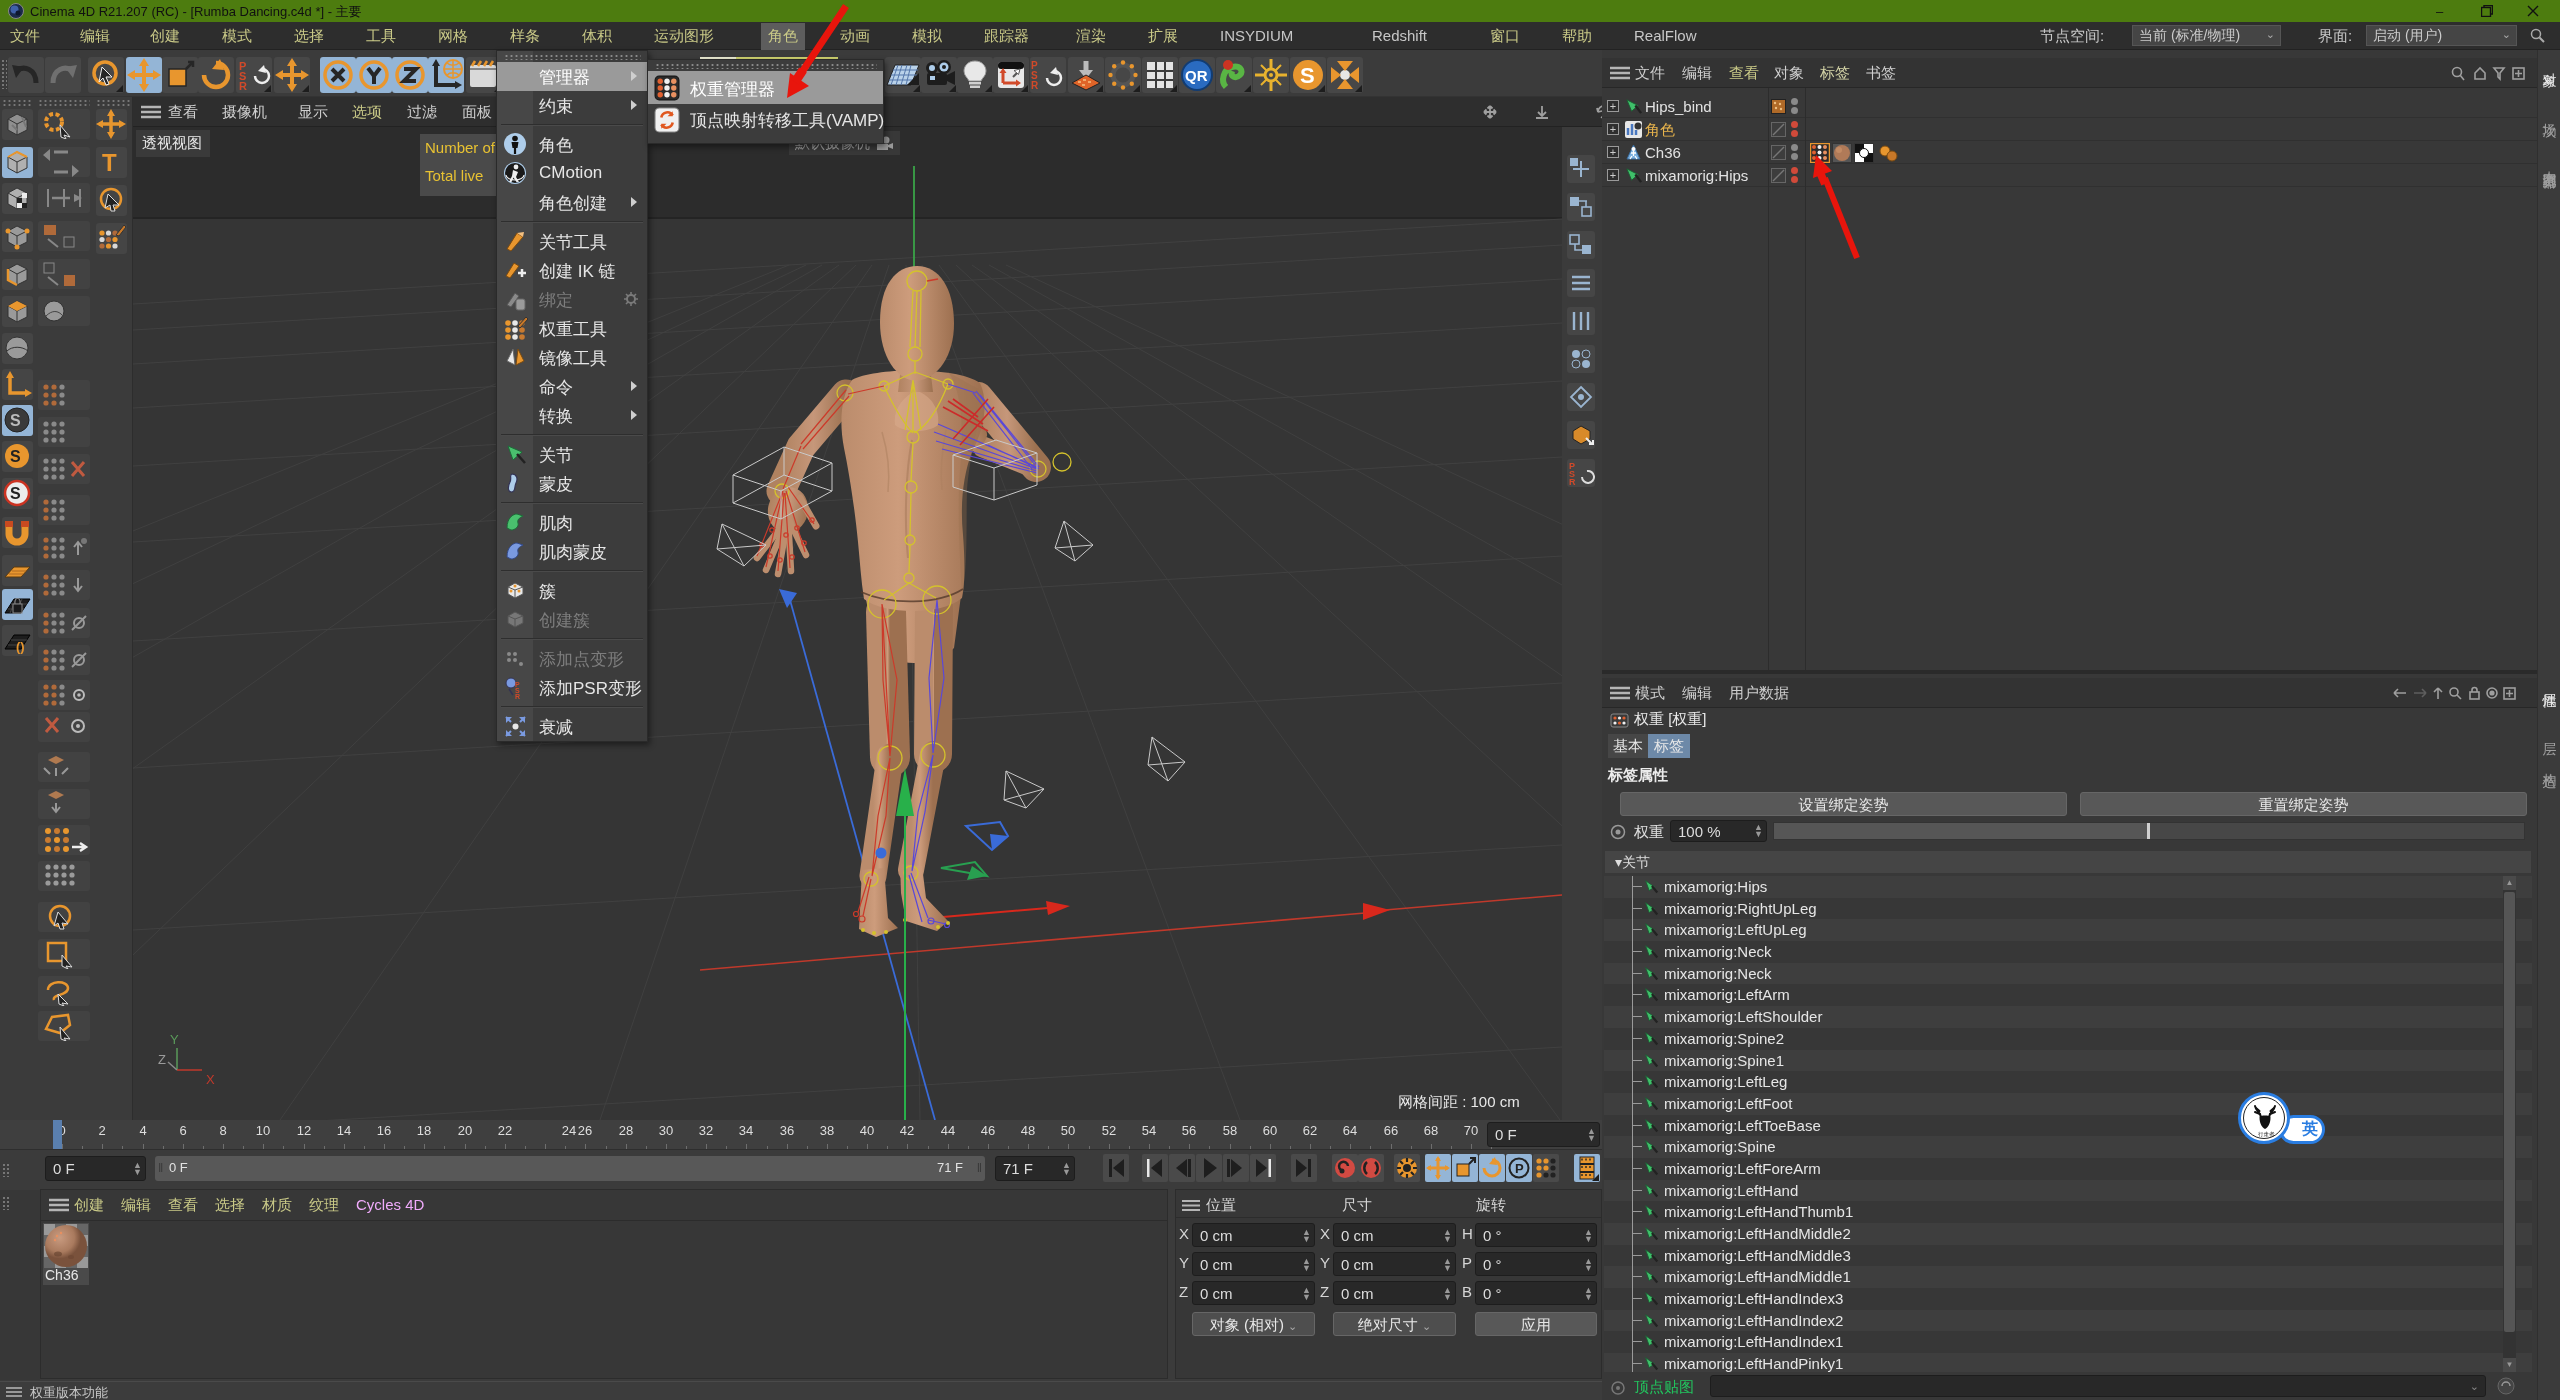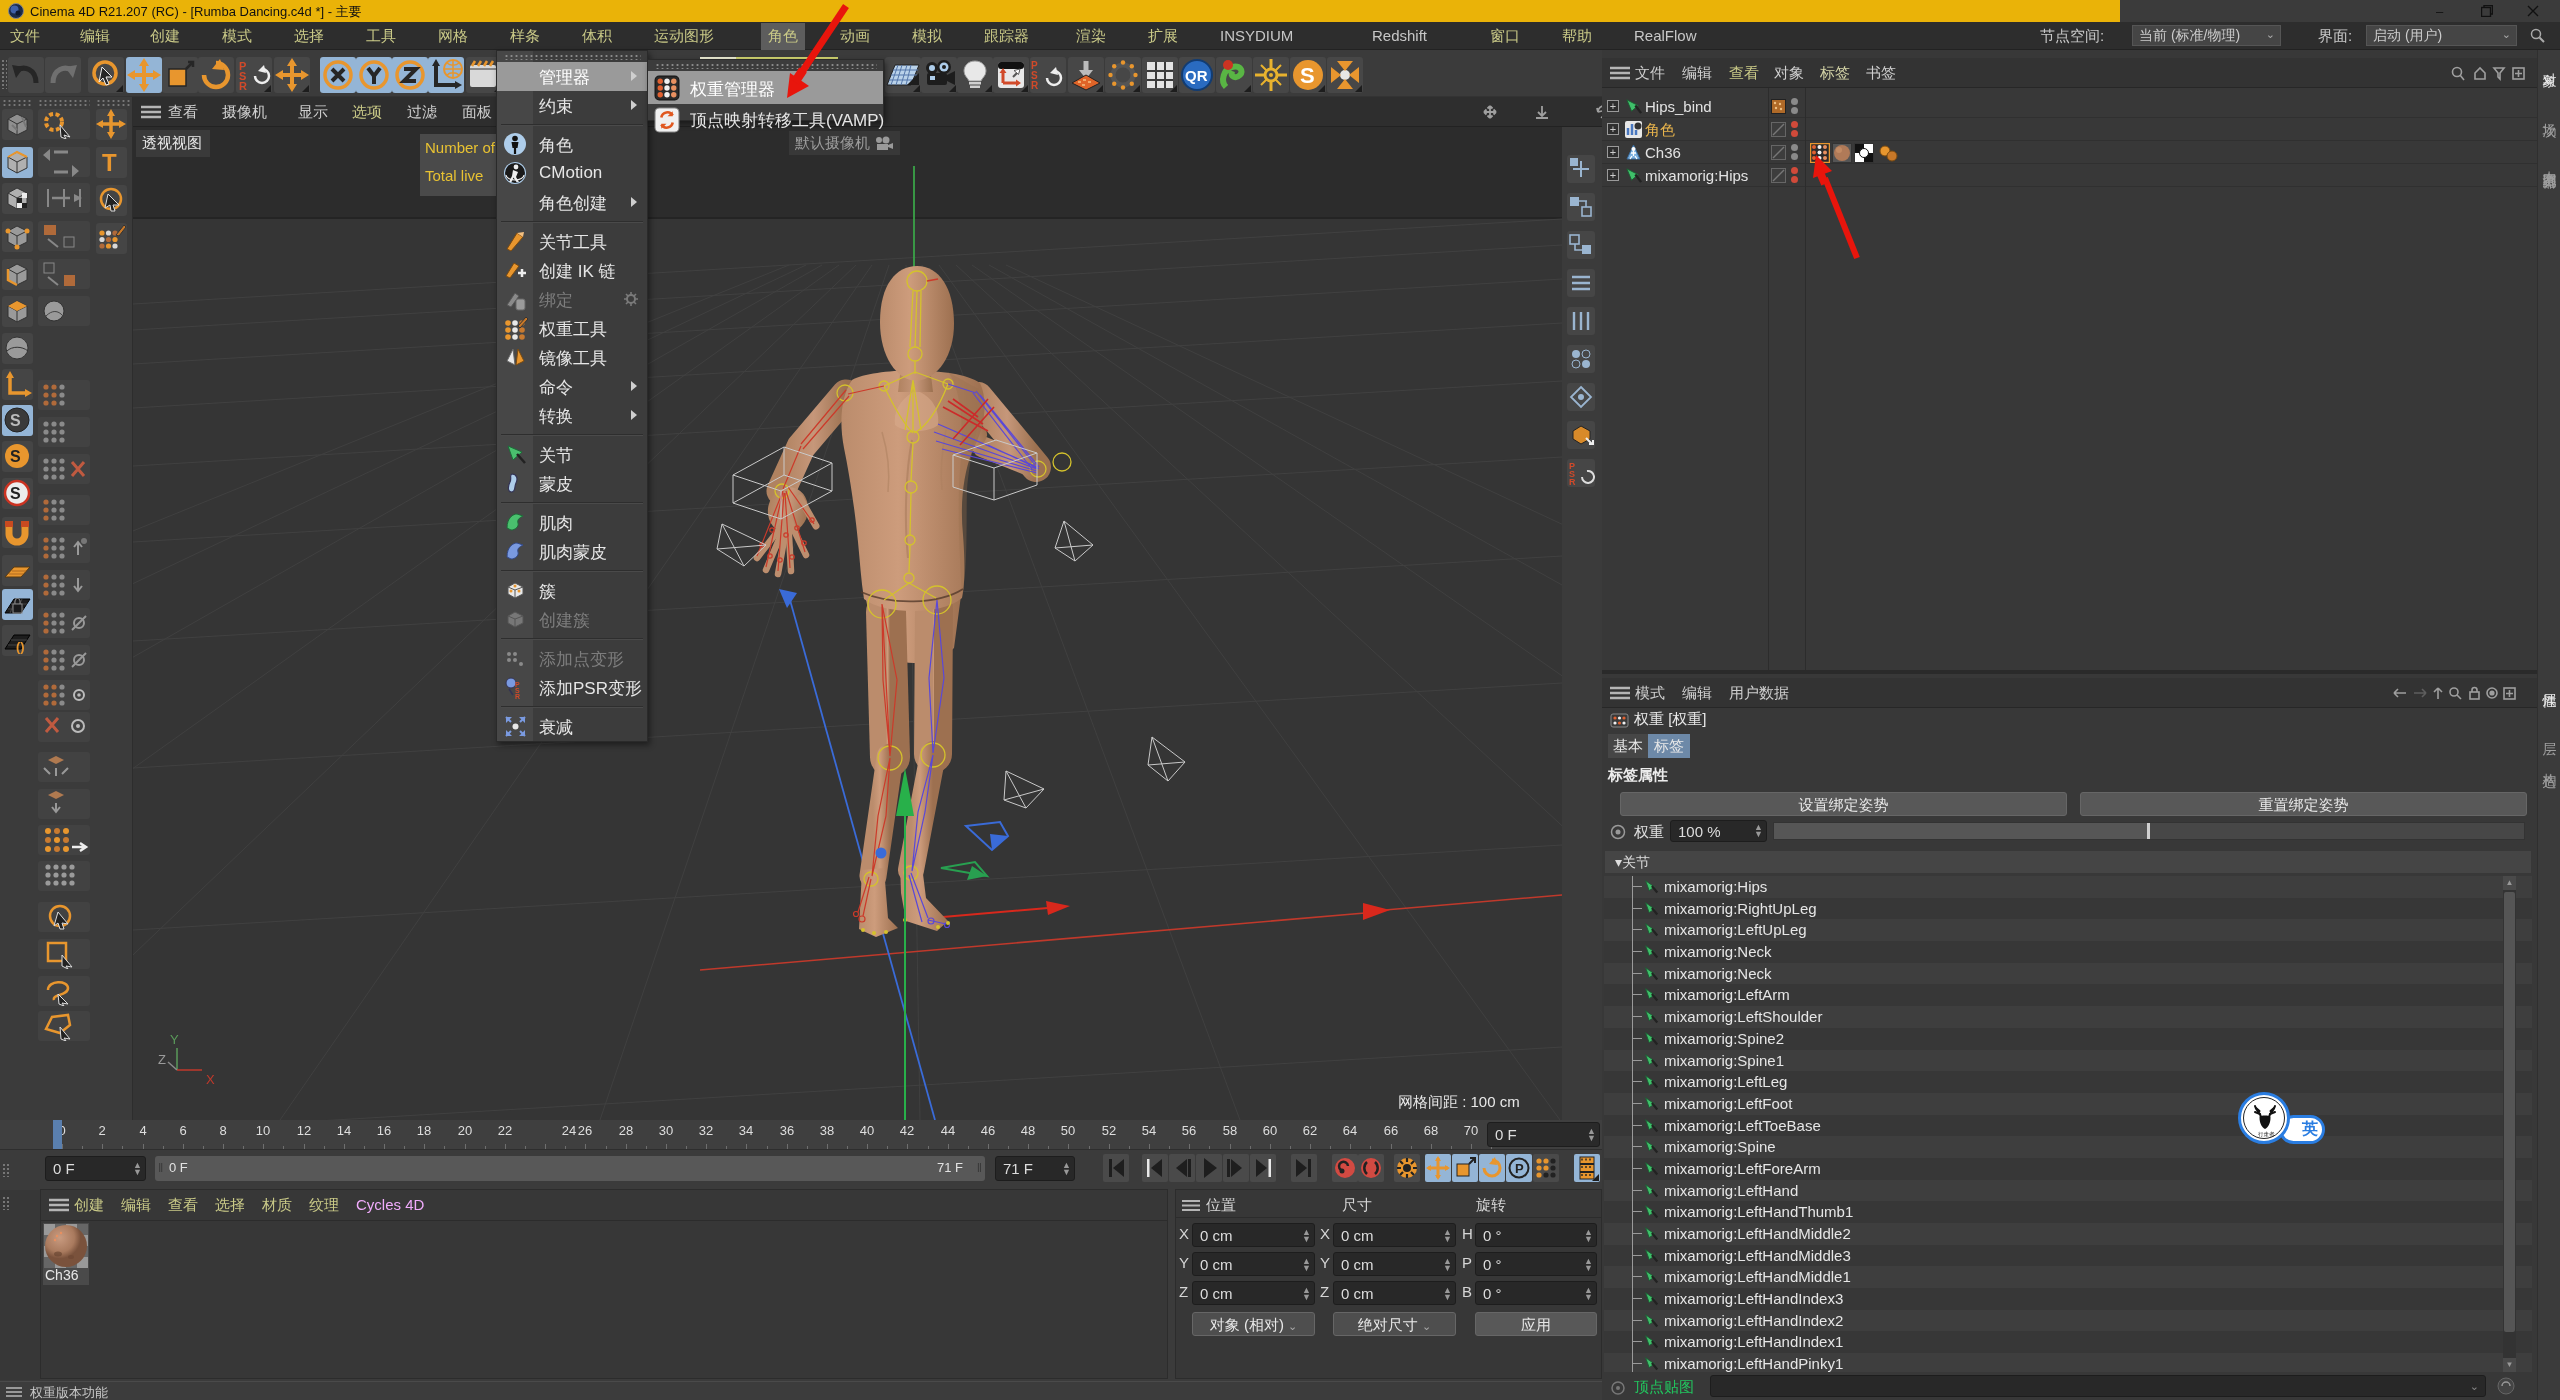--- a/index.html
+++ b/index.html
@@ -1,19 +1,19 @@
 <!DOCTYPE html>
 <html><head><meta charset="utf-8"><style>
 *{margin:0;padding:0;box-sizing:border-box;}
 html,body{width:2560px;height:1400px;overflow:hidden;background:#3b3b3b;
 font-family:"Liberation Sans",sans-serif;-webkit-font-smoothing:antialiased;}
 .abs{position:absolute;}
 #page{position:relative;width:2560px;height:1400px;}
 
-#title{left:0;top:0;width:2120px;height:22px;background:#eab308;color:#111;font-size:13px;padding-left:9px;}
+#title{left:0;top:0;width:2560px;height:22px;background:#4d7c0f;color:#111;font-size:13px;padding-left:9px;}
 #title .txt{position:absolute;left:30px;top:3px;}
 #title .wc{position:absolute;top:4px;color:#111;font-size:13px;}
 
 #menubar{left:0;top:22px;width:2560px;height:28px;background:#2d2d2d;border-bottom:1px solid #222;}
 #menubar span{position:absolute;top:5px;font-size:15px;color:#c9c987;white-space:nowrap;}
 #menubar span.lat{color:#c7c7c7;}
 #menubar .hl{background:#5d5d5d;padding:4px 7px;top:1px;margin-left:-7px;height:27px;}
 #menubar .rlab{color:#c9c9c9;}
 .ddbox{position:absolute;top:3px;height:21px;background:#454545;border:1px solid #555;
 color:#ccc;font-size:14px;padding:1px 6px;}
@@ -1764,21 +1764,21 @@
           <circle cx="19.0" cy="6.0" r="2.6" fill="#e89060"></circle>
           <circle cx="6.0" cy="12.5" r="2.6" fill="#e06030"></circle>
           <circle cx="12.5" cy="12.5" r="2.6" fill="#f0f0f0"></circle>
           <circle cx="19.0" cy="12.5" r="2.6" fill="#e89060"></circle>
           <circle cx="6.0" cy="19.0" r="2.6" fill="#e06030"></circle>
           <circle cx="12.5" cy="19.0" r="2.6" fill="#f0f0f0"></circle>
           <circle cx="19.0" cy="19.0" r="2.6" fill="#e89060"></circle>
         </svg>
         <span class="lbl" style="top:7px;font-size:17px;">权重管理器</span>
       </div>
-      <div class="mrow" style="height:16px;">
+      <div class="mrow" style="height:39px;">
         <svg class="ic" style="top:3px;width:26px;height:26px;" viewBox="0 0 25 25">
           <rect x="1" y="1" width="23" height="23" rx="4" fill="#f0f0f0" stroke="#888"></rect>
           <path d="M7 10 a6 6 0 0 1 11 -2 M18 15 a6 6 0 0 1 -11 2" fill="none" stroke="#e05820" stroke-width="2.5"></path>
           <path d="M18 4 v5 h-5 Z M7 21 v-5 h5 Z" fill="#e05820"></path>
         </svg>
         <span class="lbl" style="top:5px;font-size:17px;">顶点映射转移工具(VAMP)</span>
       </div>
     </div>
     <svg class="abs" style="left:770px;top:0px;pointer-events:none" width="90" height="110">
       <path d="M76 6 L32 72" stroke="#e8150c" stroke-width="7"></path>

